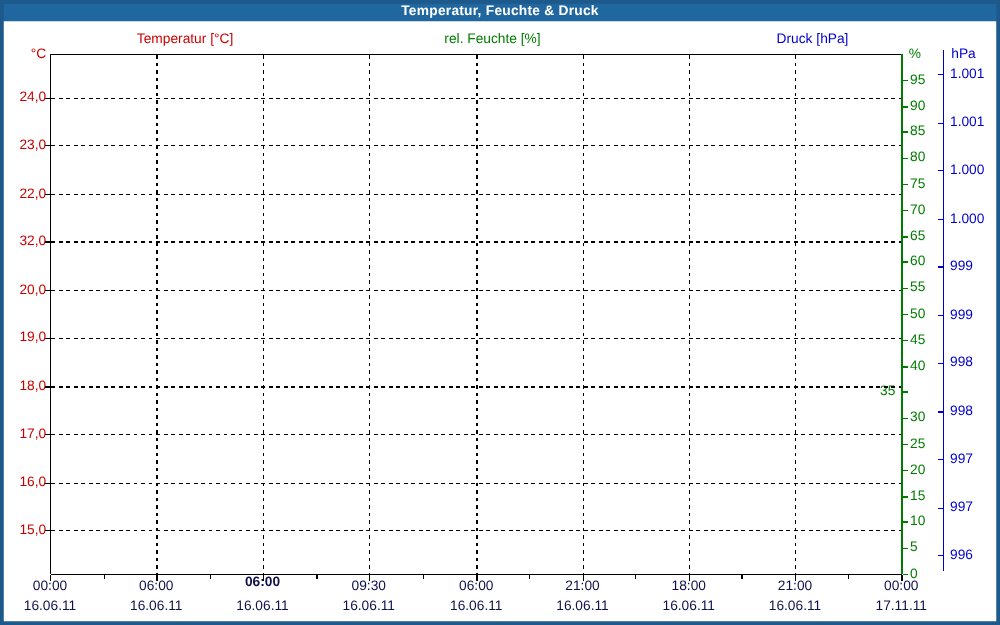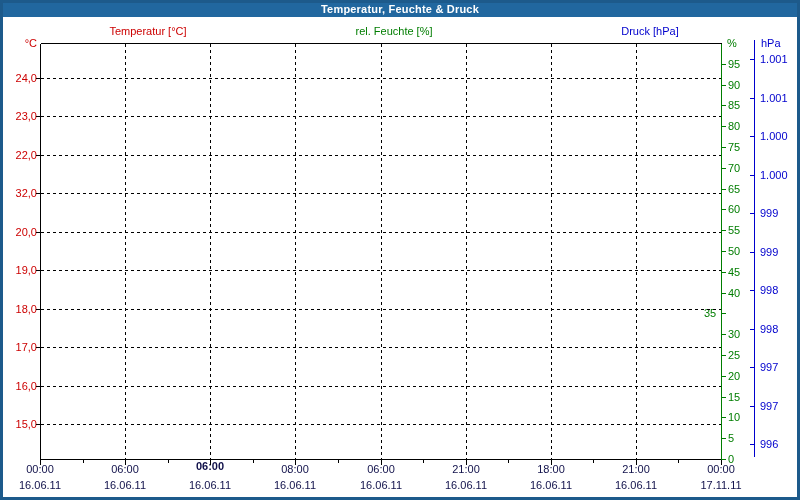--- a/index.html
+++ b/index.html
@@ -159,21 +159,21 @@
       <div class="axis-label " style="left: 760px; top: 207px; color: rgb(0, 0, 205);">999</div>
       <div class="axis-label " style="left: 760px; top: 246px; color: rgb(0, 0, 205);">999</div>
       <div class="axis-label " style="left: 760px; top: 284px; color: rgb(0, 0, 205);">998</div>
       <div class="axis-label " style="left: 760px; top: 323px; color: rgb(0, 0, 205);">998</div>
       <div class="axis-label " style="left: 760px; top: 361px; color: rgb(0, 0, 205);">997</div>
       <div class="axis-label " style="left: 760px; top: 400px; color: rgb(0, 0, 205);">997</div>
       <div class="axis-label " style="left: 760px; top: 438px; color: rgb(0, 0, 205);">996</div>
       <div class="axis-label time-label" style="left: 40px; top: 463px; color: rgb(16, 16, 74);">00:00</div>
       <div class="axis-label time-label" style="left: 125px; top: 463px; color: rgb(16, 16, 74);">06:00</div>
       <div class="axis-label time-label" style="left: 210px; top: 460px; color: rgb(16, 16, 74); font-weight: bold;">06:00</div>
-      <div class="axis-label time-label" style="left: 295px; top: 463px; color: rgb(16, 16, 74);">08:00</div>
+      <div class="axis-label time-label" style="left: 295px; top: 463px; color: rgb(16, 16, 74);">09:30</div>
       <div class="axis-label time-label" style="left: 381px; top: 463px; color: rgb(16, 16, 74);">06:00</div>
       <div class="axis-label time-label" style="left: 466px; top: 463px; color: rgb(16, 16, 74);">21:00</div>
       <div class="axis-label time-label" style="left: 551px; top: 463px; color: rgb(16, 16, 74);">18:00</div>
       <div class="axis-label time-label" style="left: 636px; top: 463px; color: rgb(16, 16, 74);">21:00</div>
       <div class="axis-label time-label" style="left: 721px; top: 463px; color: rgb(16, 16, 74);">00:00</div>
       <div class="axis-label date-label" style="left: 40px; top: 479px; color: rgb(16, 16, 74);">16.06.11</div>
       <div class="axis-label date-label" style="left: 125px; top: 479px; color: rgb(16, 16, 74);">16.06.11</div>
       <div class="axis-label date-label" style="left: 210px; top: 479px; color: rgb(16, 16, 74);">16.06.11</div>
       <div class="axis-label date-label" style="left: 295px; top: 479px; color: rgb(16, 16, 74);">16.06.11</div>
       <div class="axis-label date-label" style="left: 381px; top: 479px; color: rgb(16, 16, 74);">16.06.11</div>

